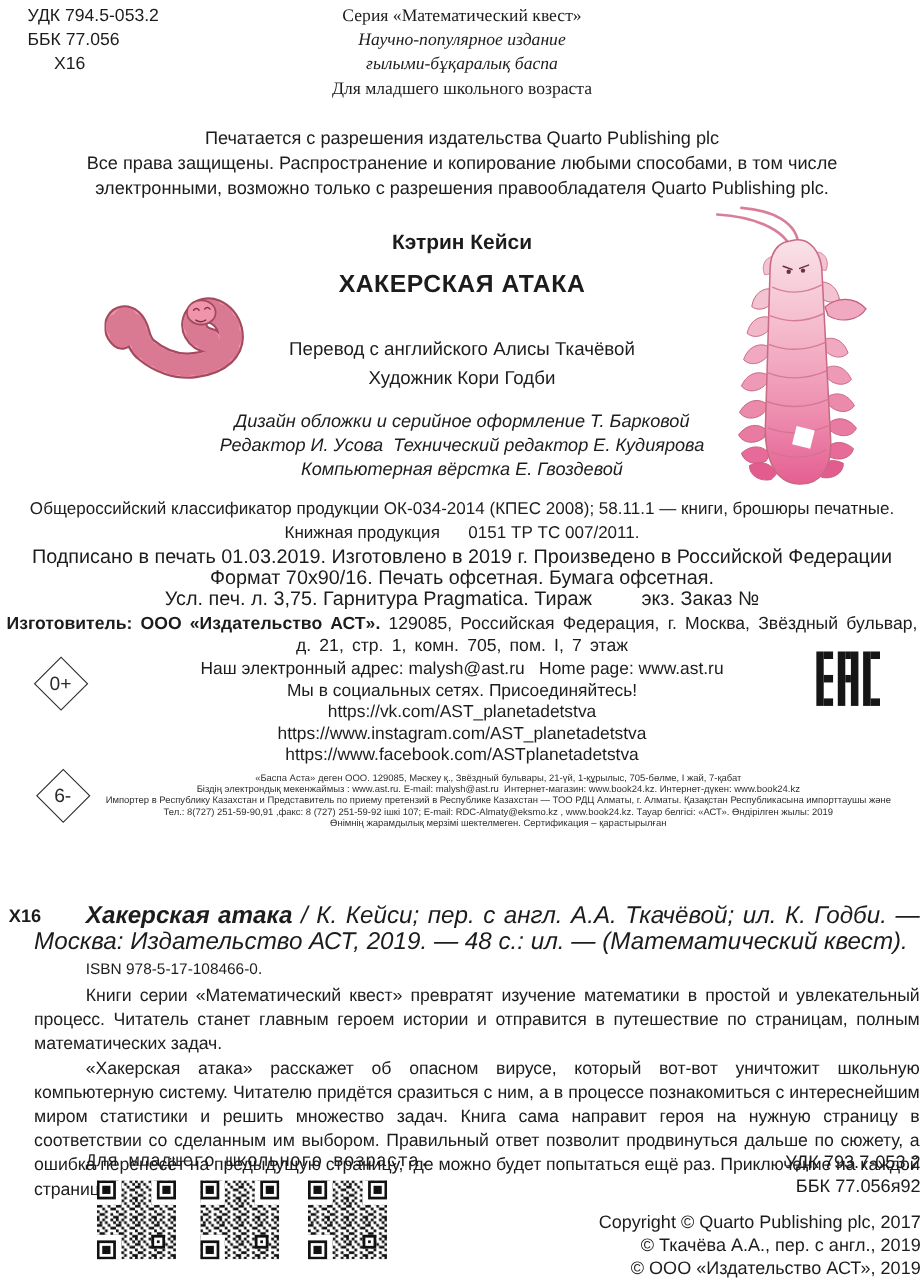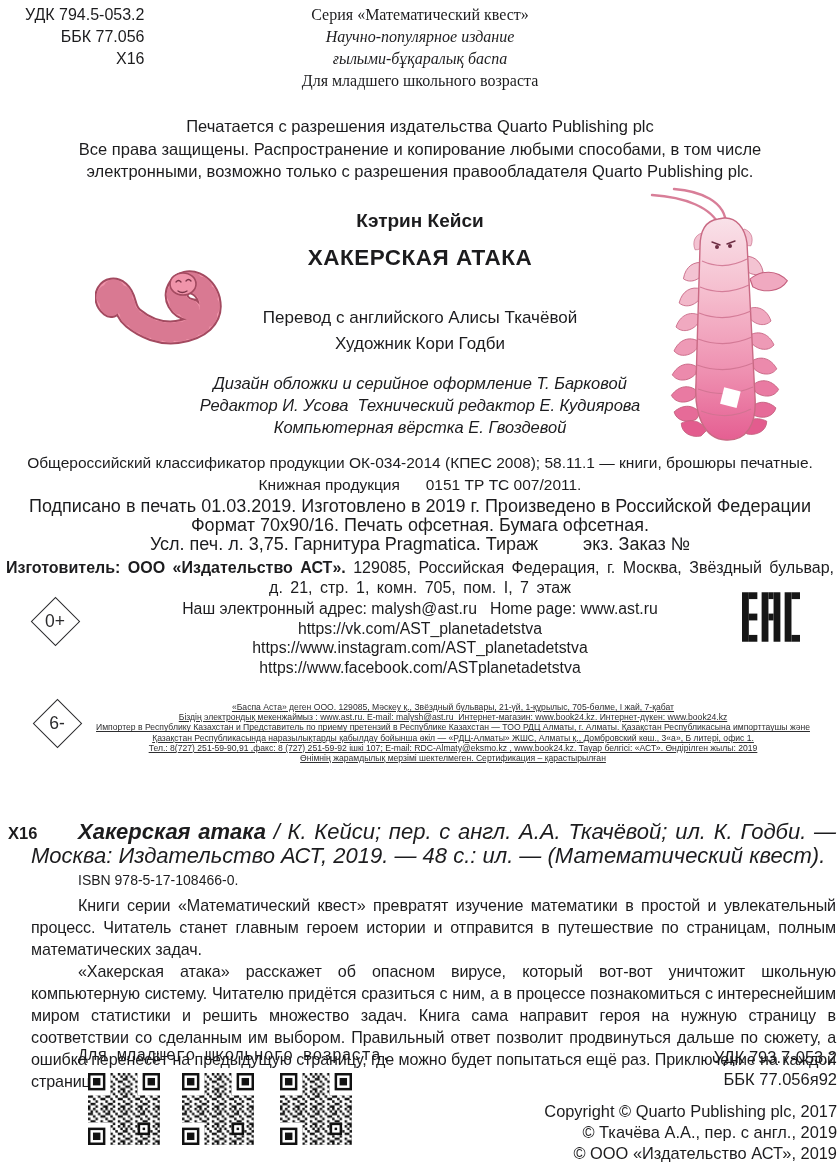--- a/index.html
+++ b/index.html
@@ -4,34 +4,34 @@
 <style>
   html,body{margin:0;padding:0;background:#fff;}
   #page{position:relative;width:840px;height:1168px;background:#fff;overflow:hidden;
         font-family:"Liberation Sans","DejaVu Sans",sans-serif;color:#1c1c1e;}
   .sec{position:absolute;}
   .center{left:0;right:0;text-align:center;}
   .pre{white-space:pre-wrap;}
   .it{font-style:italic;}
   .b{font-weight:bold;}
   
-  #top-codes{left:25px;top:4px;font-size:16px;line-height:22px;text-align:right;}
+  #top-codes{left:25px;top:4px;font-size:16px;line-height:22px;}
   #top-codes .ind{padding-left:24px;}
   
   #series{top:4px;font-size:16px;line-height:22px;font-family:Liberation Serif, serif;}
   #permission{top:115px;font-size:16.5px;line-height:22.5px;}
   #author{top:210px;font-size:19px;font-weight:bold;}
   #title{top:245px;font-size:22.5px;font-weight:bold;letter-spacing:.5px;}
   #translation{top:305px;font-size:17px;line-height:26px;}
   #credits{top:372px;font-size:16.5px;line-height:22px;font-style:italic;}
   #classifier{top:452px;font-size:15.5px;line-height:21.5px;}
   #printinfo{top:497px;font-size:18px;line-height:18.8px;}
   #manufacturer{top:558px;font-size:16px;line-height:20.3px;word-spacing:3px;}
   #contacts{top:599px;font-size:15.8px;line-height:19.6px;}
-  #kz-imprint{top:702px;left:66px;right:0;text-align:center;font-size:8.6px;line-height:10.2px;color:#2e2e30;text-decoration:underline;}
+  #kz-imprint{top:702px;left:66px;right:0;text-align:center;font-size:8.6px;line-height:10.2px;color:#2e2e30;}
   
   .badge{position:absolute;width:48px;height:48px;}
   .badge .diamond{position:absolute;left:7px;top:7px;width:33px;height:33px;
      border:1.6px solid #2a2a2c;transform:rotate(45deg);background:#fff;}
   .badge .txt{position:absolute;left:0;top:0;width:48px;height:48px;display:flex;
      align-items:center;justify-content:center;font-size:17.5px;color:#2a2a2c;}
   #badge0{left:31px;top:597px;}
   #badge6{left:33px;top:699px;}
   #eac{left:742px;top:587px;width:58px;height:60px;}
   
@@ -162,20 +162,21 @@
     <div class="pre">Усл. печ. л. 3,75. Гарнитура Pragmatica. Тираж         экз. Заказ №</div>
   </div>
 
   <div id="manufacturer" class="sec center">
     <div><span class="b">Изготовитель: ООО «Издательство АСТ».</span><span class="pre"> 129085, Российская Федерация, г. Москва, Звёздный бульвар,</span></div>
     <div>д. 21, стр. 1, комн. 705, пом. I, 7 этаж</div>
   </div>
 
   <div id="contacts" class="sec center">
     <div class="pre">Наш электронный адрес: malysh@ast.ru   Home page: www.ast.ru</div>
+    <div>Мы в социальных сетях. Присоединяйтесь!</div>
     <div>https://vk.com/AST_planetadetstva</div>
     <div>https://www.instagram.com/AST_planetadetstva</div>
     <div>https://www.facebook.com/ASTplanetadetstva</div>
   </div>
 
   <div id="badge0" class="badge">
     <div class="diamond"></div>
     <div class="txt">0+</div>
   </div>
   <div id="badge6" class="badge">
@@ -196,21 +197,20 @@
       <rect x="50" y="0" width="8" height="58"></rect>
         <rect x="58" y="0" width="10" height="8"></rect>
       <rect x="58" y="50" width="10" height="8"></rect>
     </g>
   </svg>
 
   <div id="kz-imprint" class="sec">
     <div>«Баспа Аста» деген ООО. 129085, Мәскеу қ., Звёздный бульвары, 21-үй, 1-құрылыс, 705-бөлме, I жай, 7-қабат</div>
     <div class="pre">Біздің электрондық мекенжаймыз : www.ast.ru. E-mail: malysh@ast.ru  Интернет-магазин: www.book24.kz. Интернет-дүкен: www.book24.kz</div>
     <div>Импортер в Республику Казахстан и Представитель по приему претензий в Республике Казахстан — ТОО РДЦ Алматы, г. Алматы. Қазақстан Республикасына импорттаушы және</div>
-    <div>Қазақстан Республикасында наразылықтарды қабылдау бойынша өкіл — «РДЦ-Алматы» ЖШС, Алматы қ., Домбровский көш., 3«а», Б литері, офис 1.</div>
     <div>Тел.: 8(727) 251-59-90,91 ,факс: 8 (727) 251-59-92 ішкі 107; E-mail: RDC-Almaty@eksmo.kz , www.book24.kz. Тауар белгісі: «АСТ». Өндірілген жылы: 2019</div>
     <div>Өнімнің жарамдылық мерзімі шектелмеген. Сертификация – қарастырылған</div>
   </div>
 
   <div id="cat-code" class="sec">Х16</div>
   <div id="catalog" class="sec">
     <p><span class="b">Хакерская атака</span><span> / К. Кейси; пер. с англ. А.А. Ткачёвой; ил. К. Годби. — Москва: Издательство АСТ, 2019. — 48 с.: ил. — (Математический квест).</span></p>
   </div>
   <div id="isbn" class="sec">ISBN 978-5-17-108466-0.</div>
 

